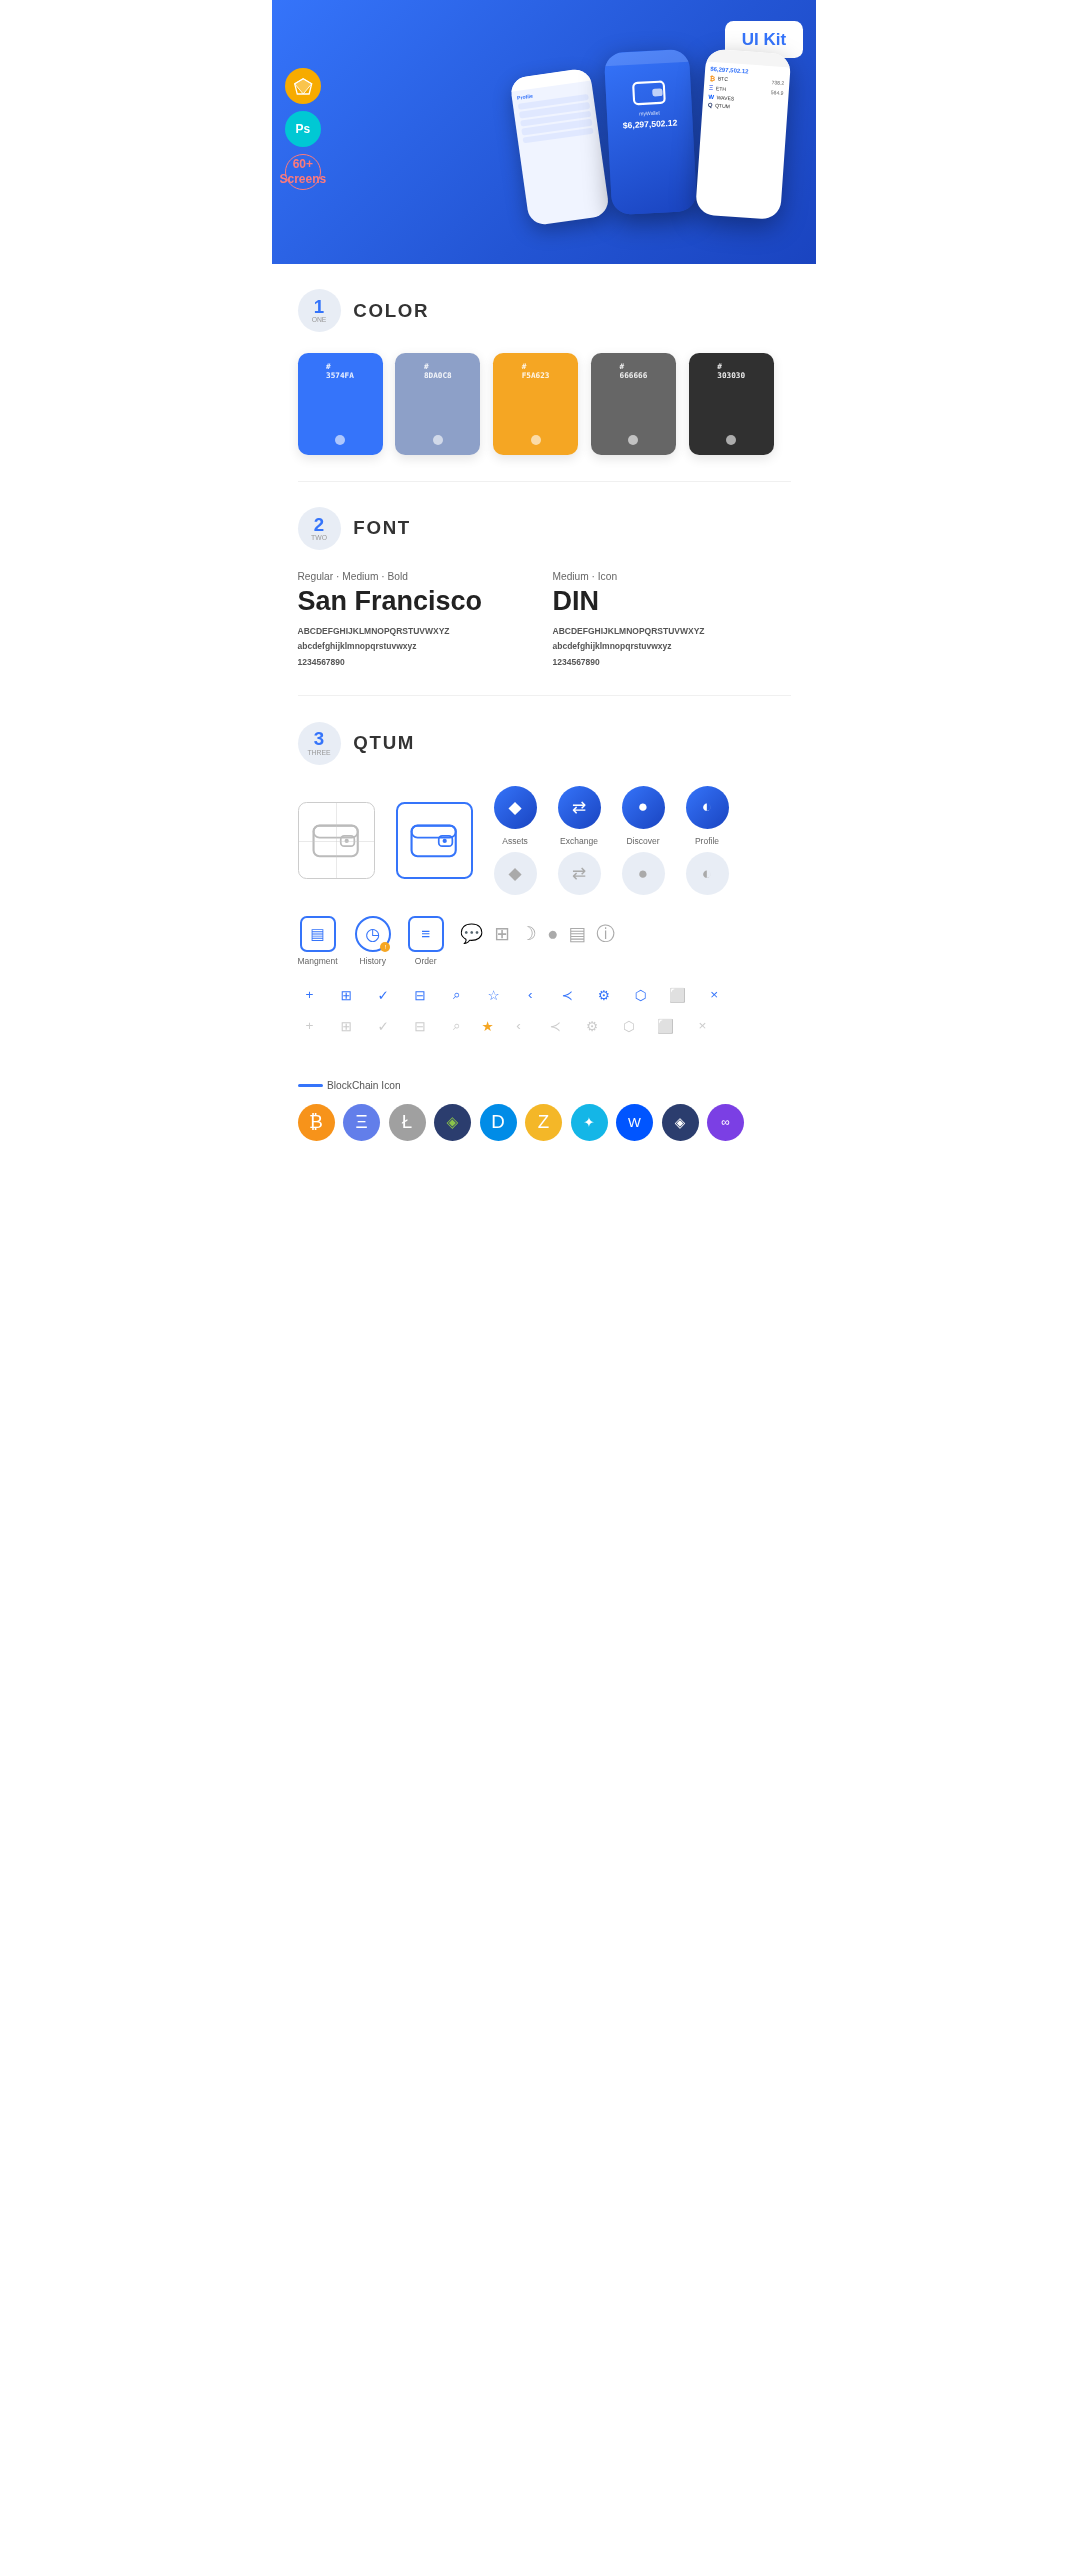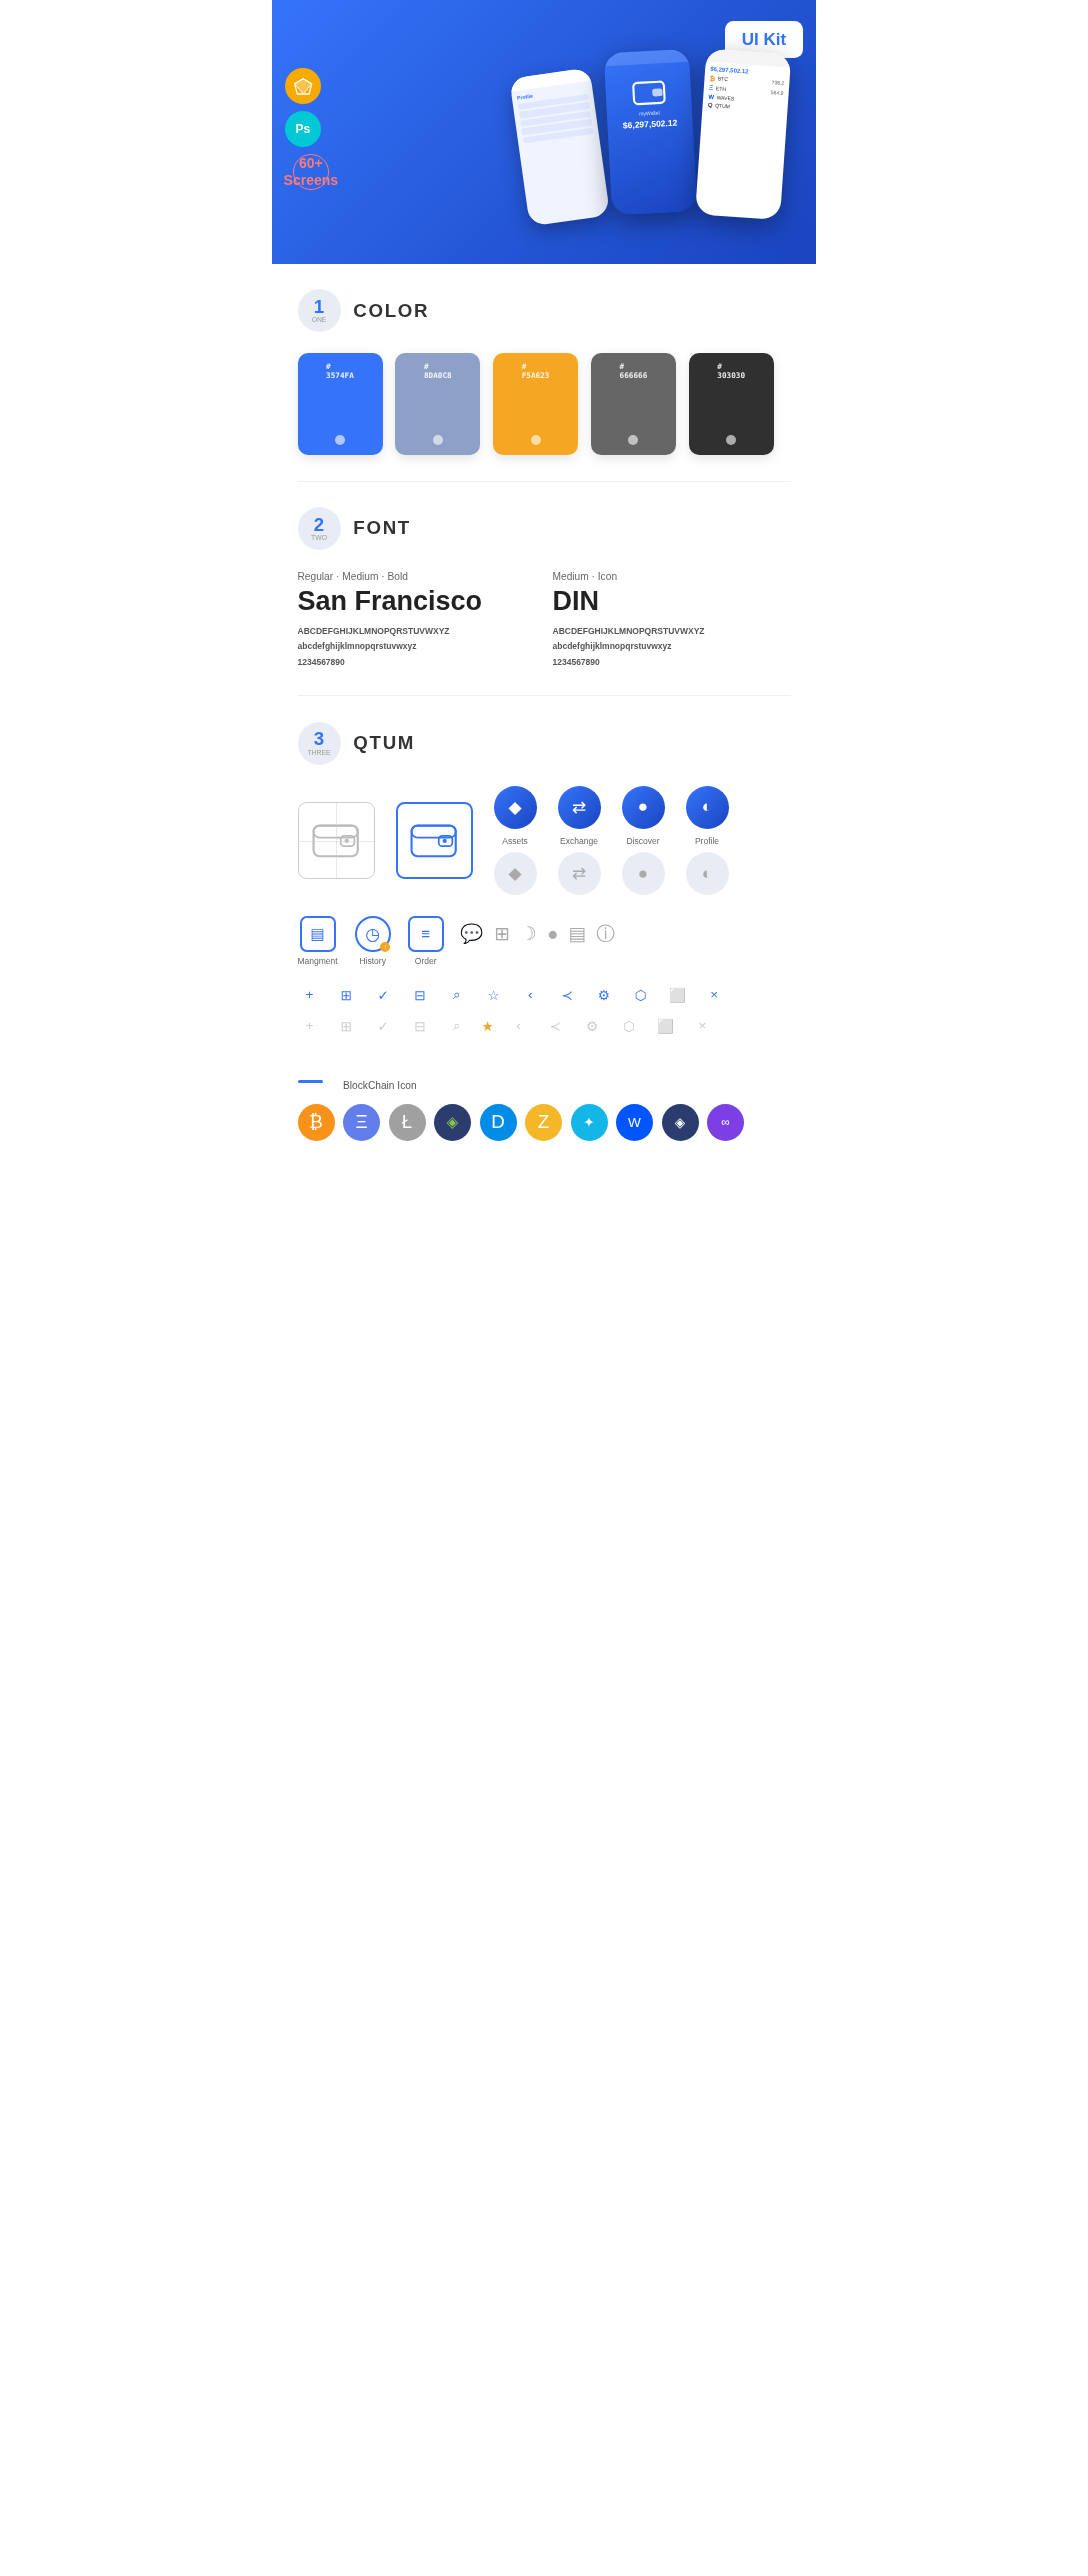--- a/index.html
+++ b/index.html
@@ -99,21 +99,22 @@
       color: #555;
       font-size: 13.6px;
     }
     .util-icon.blue { color: #3574FA; }
     .util-icon.light { color: #ccc; }
 
     
     .blockchain-section { padding: 0 25.5px 25.5px; }
     .blockchain-label {
       display: flex;
-      gap: 20px;
+      align-items: center;
+      gap: 4px;
       font-size: 10.2px;
       color: #555;
       margin-bottom: 12.8px;
     }
     .blockchain-line {
       width: 25.5px;
       height: 2.6px;
       background: #3574FA;
       border-radius: 1.7px;
     }
@@ -162,21 +163,21 @@
 
   <div style="position:absolute; left:12.8px; top:68px; display:flex; flex-direction:column; gap:6.8px;">
     <div style="width:36px;height:36px;border-radius:50%;background:#F7AB00;display:flex;align-items:center;justify-content:center;">
 
       <svg width="20.4" height="18.7" viewBox="0 0 24 22">
         <polygon points="12,2 22,8 19,20 5,20 2,8" fill="none" stroke="#fff" stroke-width="1.5"></polygon>
         <polygon points="12,2 2,8 12,20 22,8" fill="rgba(255,255,255,0.3)" stroke="#fff" stroke-width="1"></polygon>
       </svg>
     </div>
     <div style="width:36px;height:36px;border-radius:50%;background:#00C8D4;display:flex;align-items:center;justify-content:center;color:#fff;font-size:12px;font-weight:800;">Ps</div>
-    <div style="width:36px;height:36px;border-radius:50%;background:transparent;border:1.7px solid #FF7A7A;display:flex;align-items:center;justify-content:center;color:#FF7A7A;font-size:14px;font-weight:700;text-align:center;line-height:1.2;margin-left:8px;">60+<br>Screens</div>
+    <div style="width:36px;height:36px;border-radius:50%;background:transparent;border:1.7px solid #FF7A7A;display:flex;align-items:center;justify-content:center;color:#FF7A7A;font-size:12px;font-weight:700;text-align:center;line-height:1.2;">60+<br>Screens</div>
   </div>
 
   <div style="display:flex; justify-content:flex-end; align-items:flex-end; gap:8.5px; margin-top:8.5px; padding-right:4.3px; height:170px;">
 
     <div style="width:81px;height:149px;background:#f0f4ff;border-radius:17px;box-shadow:0 6.8px 20.4px rgba(0,0,0,0.3);overflow:hidden;position:relative;transform:rotate(-8deg) translateY(8.5px);">
       <div style="background:#fff;height:12.8px;border-radius:17px 17px 0 0;"></div>
       <div style="padding:4.3px 5.1px;font-size:5.1px;color:#3574FA;">
         <div style="margin-bottom:2.6px;font-weight:600;">Profile</div>
         <div style="height:6.8px;background:#e0e8ff;border-radius:2.6px;margin-bottom:1.7px;"></div>
         <div style="height:6.8px;background:#e0e8ff;border-radius:2.6px;margin-bottom:1.7px;"></div>

